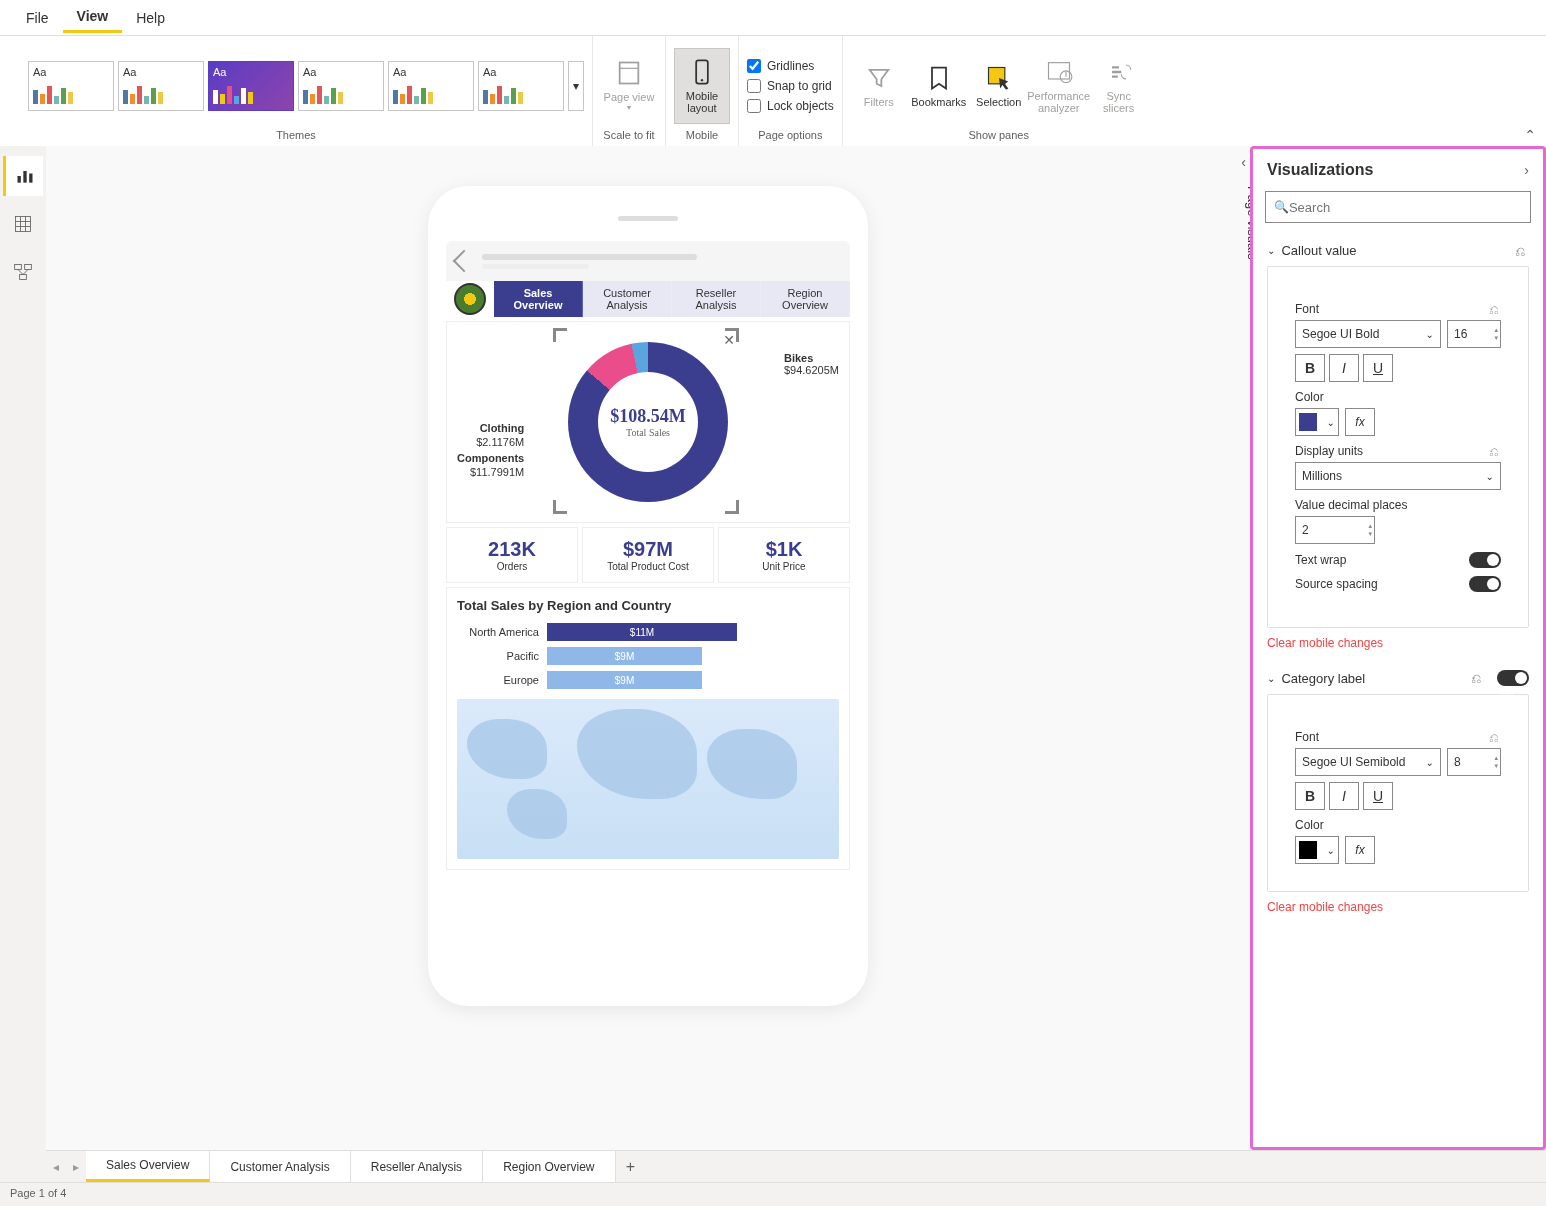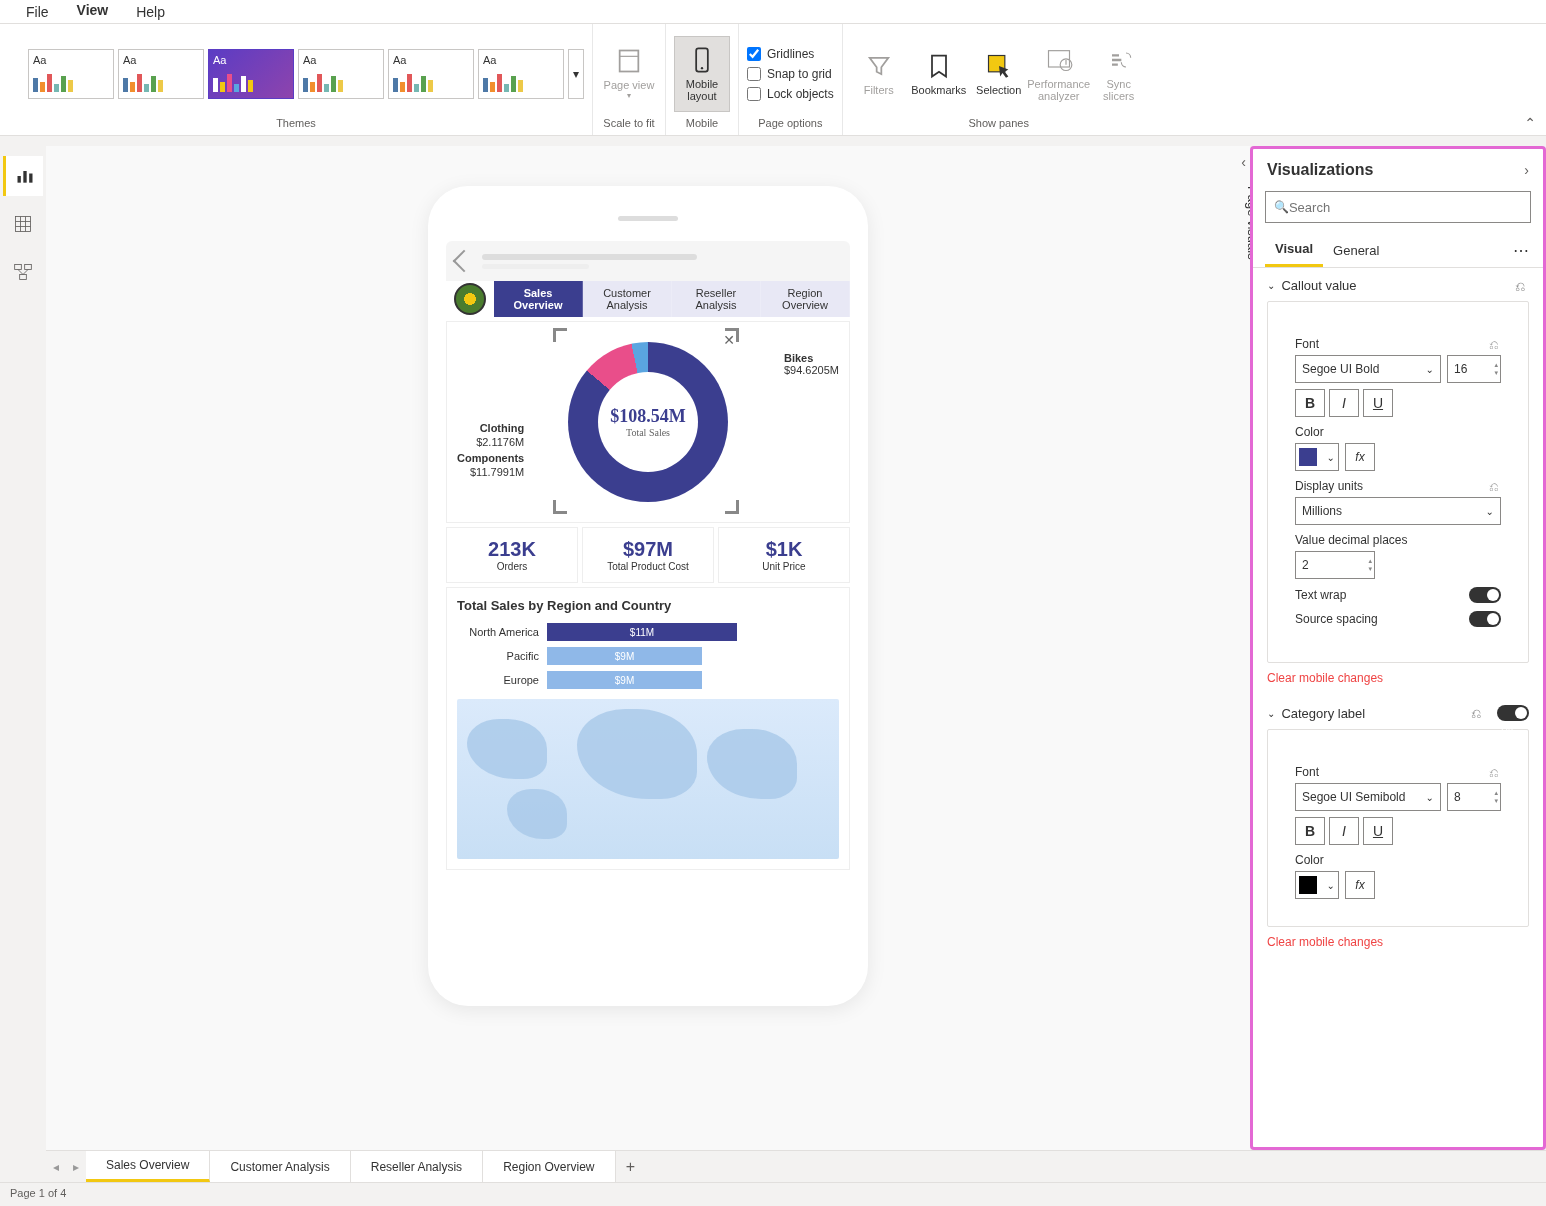--- a/index.html
+++ b/index.html
@@ -1,19 +1,19 @@
 <!DOCTYPE html>
 <html><head>
 <meta charset="utf-8">
 <style>
 * { box-sizing: border-box; margin: 0; padding: 0; }
 body { font-family: "Segoe UI", Arial, sans-serif; font-size: 12px; color: #333; background: #f3f2f1; width: 1546px; height: 1206px; overflow: hidden; }
 
 
-.menubar { background: #fff; height: 24px; display: flex; align-items: center; padding: 0 12px; border-bottom: 1px solid #e1dfdd; }
+.menubar { background: #fff; height: 36px; display: flex; align-items: center; padding: 0 12px; border-bottom: 1px solid #e1dfdd; }
 .menubar .item { padding: 6px 14px; font-size: 14px; cursor: pointer; }
 .menubar .item.active { border-bottom: 3px solid #f2c811; font-weight: 600; }
 
 
 .ribbon { background: #fff; height: 112px; display: flex; border-bottom: 1px solid #e1dfdd; position: relative; }
 .ribbon-group { border-right: 1px solid #e8e8e8; padding: 6px 8px 2px 8px; display: flex; flex-direction: column; }
 .ribbon-group .group-body { flex: 1; display: flex; align-items: center; gap: 4px; }
 .ribbon-group .group-label { text-align: center; font-size: 11px; color: #605e5c; height: 16px; }
 
 .theme-swatch { width: 86px; height: 50px; border: 1px solid #c8c6c4; background: #fff; display: flex; flex-direction: column; padding: 4px; cursor: pointer; }
@@ -437,25 +437,20 @@
 
 <div class="right-pane">
   <div class="pane-header">
     <h3>Visualizations</h3>
     <div class="chev">›</div>
   </div>
   <div class="search-box">
     <span>🔍</span>
     <input placeholder="Search" style="">
   </div>
-  <div class="pane-tabs">
-    <div class="ptab active">Visual</div>
-    <div class="ptab">General</div>
-    <div class="more">⋯</div>
-  </div>
 
   <div class="section">
     <div class="section-header">
       <span class="chev">⌄</span>
         <span>Callout value</span>
       <span class="revert">⎌</span>
     </div>
     <div class="section-card">
       <div class="field-label">
           <span>Font</span>

